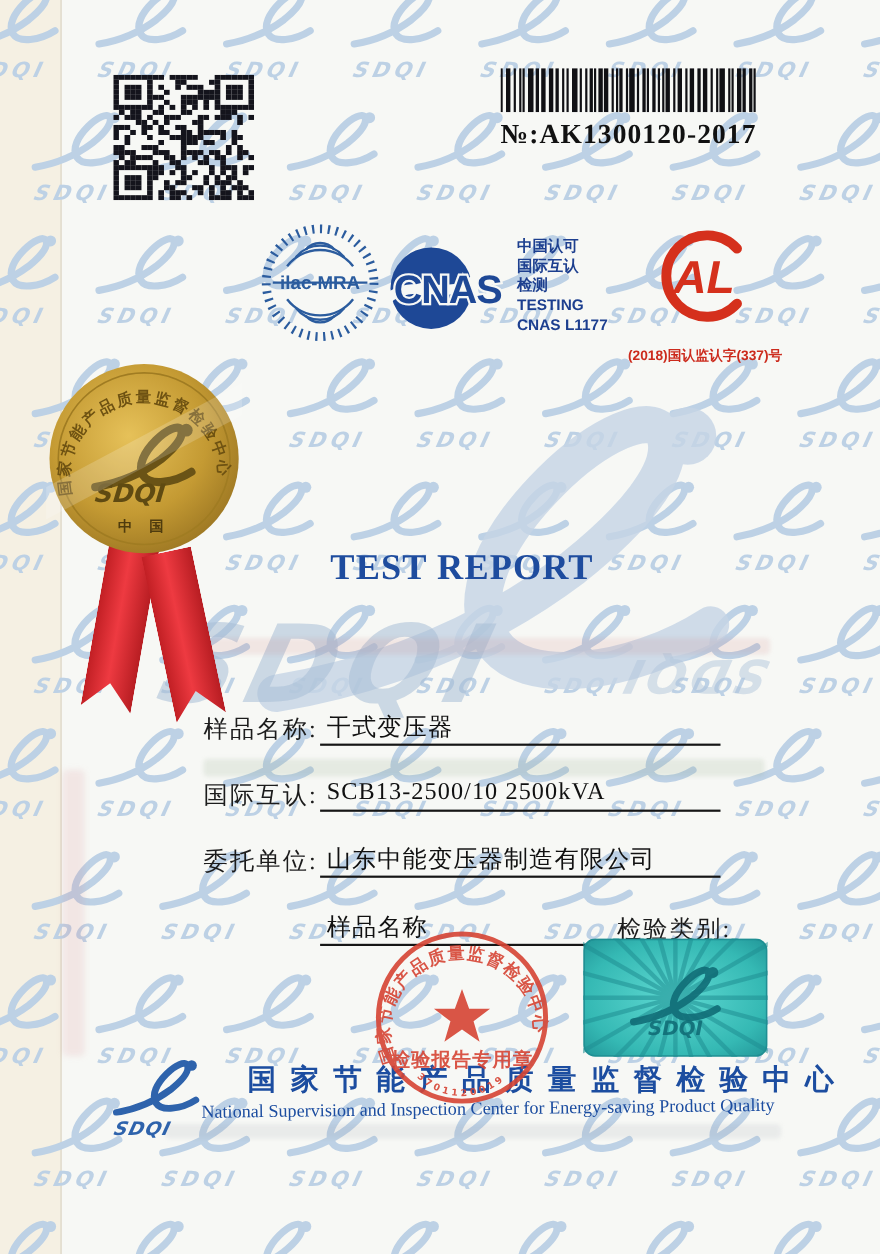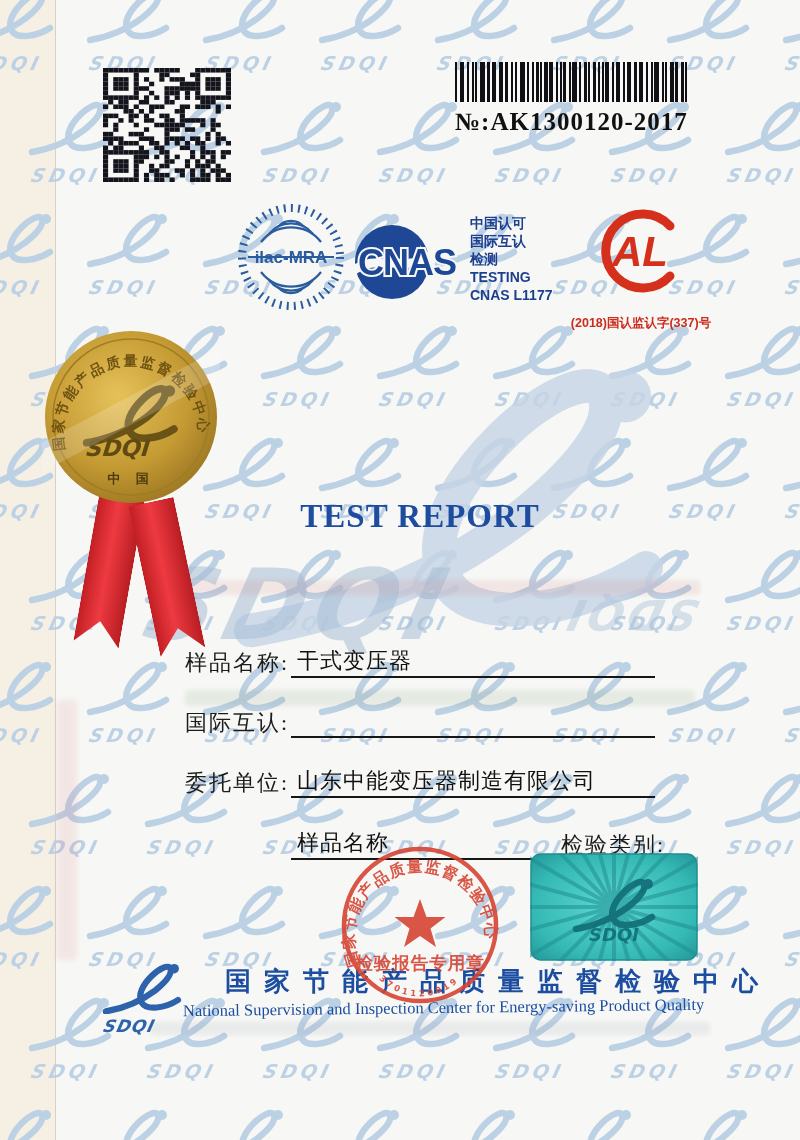--- a/index.html
+++ b/index.html
@@ -742,20 +742,21 @@
 
   <div class="abs title-en">TEST REPORT</div>
 
   <div class="abs field f1">
     <span class="lbl">样品名称:</span>
     <span class="val">干式变压器</span>
     <div class="rule"></div>
   </div>
   <div class="abs field f2">
     <span class="lbl">国际互认:</span>
+    <span class="val">SCB13-2500/10 2500kVA</span>
     <div class="rule"></div>
   </div>
   <div class="abs field f3">
     <span class="lbl">委托单位:</span>
     <span class="val">山东中能变压器制造有限公司</span>
     <div class="rule"></div>
   </div>
   <div class="abs field f4">
     <span class="lbl">检验类别:</span>
     <span class="val">样品名称</span>

